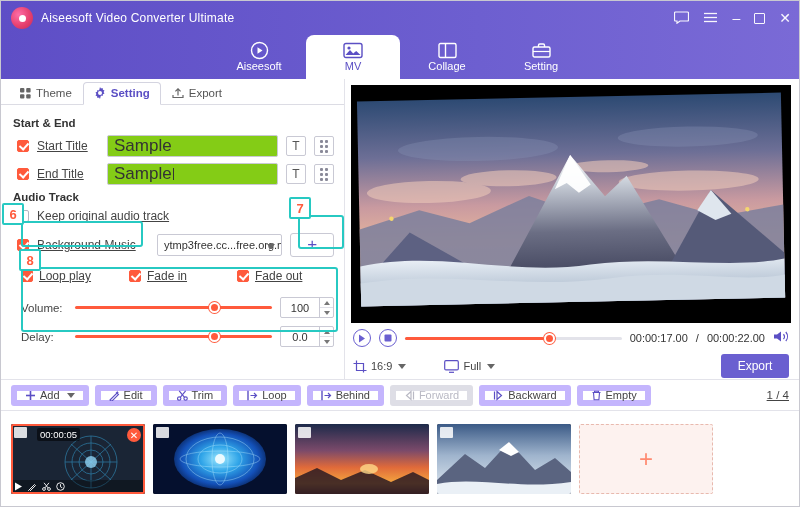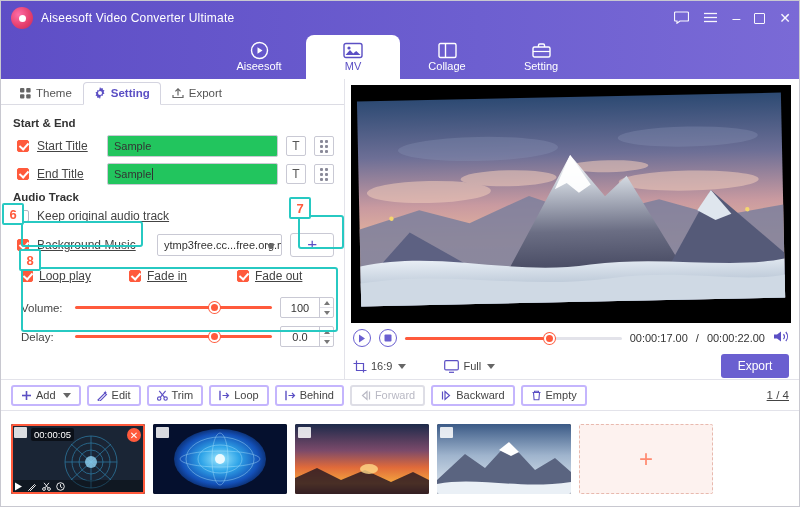--- a/index.html
+++ b/index.html
@@ -119,21 +119,21 @@
   .cb.checked::after {
     content:""; position:absolute; left:3px; top:0px;
     width:4px; height:7px; border:solid #fff; border-width:0 2px 2px 0;
     transform: rotate(42deg);
   }
   .cb-label { font-size:12px; color:#444; width:62px; flex:none;text-decoration:underline; }
   .cb-label.w-auto { width:auto; }
 
   .txtinput {
     flex:1; height:22px; border:1px solid #c9c9d4; border-radius:2px;
-    background:#22c55e; font-size:11px; color:#333; padding:8px 6px;
+    background:#84cc16; font-size:17px; color:#333; padding:8px 6px;
     display:flex; align-items:center;
   }
   .txtinput.caret::after {
     content:""; display:inline-block; width:1px; height:12px; background:#333; margin-left:1px;
   }
   .sqbtn {
     width:20px; height:20px; border:1px solid #c9c9d4; border-radius:2px;
     background:#fff; display:flex; align-items:center; justify-content:center;
     font-size:12px; color:#555; flex:none;
   }
@@ -228,21 +228,21 @@
     border-radius:3px; display:flex; align-items:center; justify-content:center;
     font-size:12px;
   }
 
   
   .toolbar {
     height:32px; border-top:1px solid #e3e3ea; border-bottom:1px solid #e3e3ea;
     display:flex; align-items:center; padding:0 10px; gap:6px; background:#fff;
   }
   .tbtn {
-    height:21px; border:2px solid #c4b5fd; border-radius:3px; background:#fff;
+    height:21px; border:6px solid #c4b5fd; border-radius:3px; background:#fff;
     display:flex; align-items:center; gap:4px; padding:0 8px; font-size:11px; color:#444;
   }
   .tbtn.disabled { color:#b9b9c4; border-color:#dedee6; }
   .tbtn .cv { border-left:4px solid transparent; border-right:4px solid transparent; border-top:5px solid #666; margin-left:3px; }
   .pageno { margin-left:auto; font-size:11.5px; color:#444;text-decoration:underline; }
 
   
   .strip { height:96px; display:flex; align-items:center; gap:8px; padding:0 10px; background:#fff; }
   .thumb {
     width:134px; height:70px; position:relative; overflow:hidden; border-radius:2px;
@@ -667,21 +667,21 @@
         <g stroke="#2f7fa8" stroke-width="0.8" fill="none" opacity="0.9">
           <circle cx="80" cy="38" r="26"></circle>
             <circle cx="80" cy="38" r="19"></circle>
             <circle cx="80" cy="38" r="12"></circle>
           <path d="M54 38h52M80 12v52M60 20l40 36M100 20l-40 36"></path>
         </g>
         <circle cx="80" cy="38" r="6" fill="#8fd3f4" opacity="0.8"></circle>
         <rect x="0" y="56" width="134" height="14" fill="rgba(0,0,0,0.35)"></rect>
       </svg>
       <span class="badge-img"></span>
-      <span class="tlabel" style="left:20px;">00:00:05</span>
+      <span class="tlabel" style="left:26px;">00:00:05</span>
       <span class="xbtn">✕</span>
       <span class="ticons">
         <svg width="9" height="9" viewBox="0 0 9 9">
             <path d="M1 0.5l7 4-7 4z" fill="#fff"></path>
           </svg>
         <svg width="9" height="9" viewBox="0 0 9 9">
             <path d="M0.5 8.5l6-6 1 1-6 6z" stroke="#fff" stroke-width="0.9" fill="none"></path>
           </svg>
         <svg width="9" height="9" viewBox="0 0 9 9">
             <g stroke="#fff" stroke-width="0.9" fill="none">

